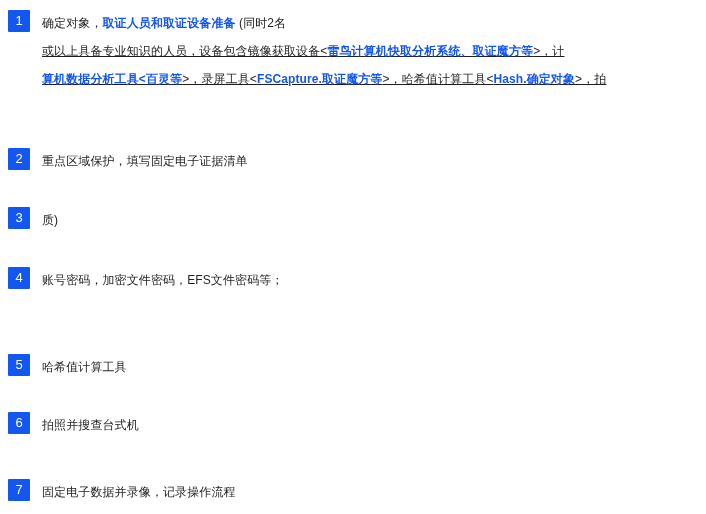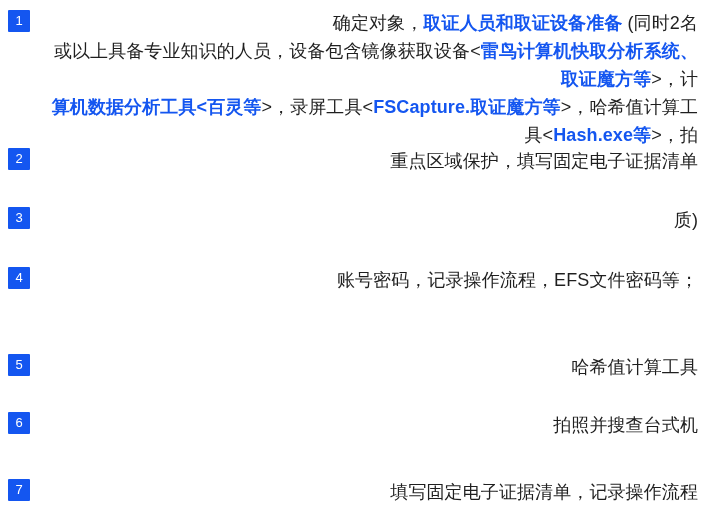--- a/index.html
+++ b/index.html
@@ -36,31 +36,31 @@
     font-size: 13px;
     line-height: 22px;
     text-align: center;
     font-family: "Liberation Sans", "DejaVu Sans", sans-serif;
     border-radius: 1px;
     margin-right: 12px;
     user-select: none;
   }
   .body-text {
     flex: 1 1 auto;
-    font-size: 18px;
+    font-size: 12px;
     line-height: 27px;
     color: #1f1f1f;
     letter-spacing: 0.1px;
-    text-align: right;
   }
   .body-text p {
     margin: 0;
   }
   .body-text p.dense {
     line-height: 28px;
+    text-decoration: underline;
   }
   .accent {
     color: #1456f0;
     font-weight: bold;
   }
   
   .s1 { top: 10px; }
   .s2 { top: 148px; }
   .s3 { top: 207px; }
   .s4 { top: 267px; }
@@ -71,59 +71,59 @@
 </head>
 <body>
 
 <div class="page">
 
   <div class="step s1">
     <div class="badge">1</div>
     <div class="body-text">
       <p><span>确定对象，</span><span class="accent">取证人员和取证设备准备</span><span> (同时2名</span></p>
       <p class="dense"><span>或以上具备专业知识的人员，设备包含镜像获取设备&lt;</span><span class="accent">雷鸟计算机快取分析系统、取证魔方等</span><span>&gt;，计</span></p>
-      <p class="dense"><span class="accent">算机数据分析工具&lt;</span><span class="accent">百灵等</span><span>&gt;，录屏工具&lt;</span><span class="accent">FSCapture.取证魔方等</span><span>&gt;，哈希值计算工具&lt;</span><span class="accent">Hash.exe等</span><span>&gt;，拍</span></p>
+      <p class="dense"><span class="accent">算机数据分析工具&lt;</span><span class="accent">百灵等</span><span>&gt;，录屏工具&lt;</span><span class="accent">FSCapture.取证魔方等</span><span>&gt;，哈希值计算工具&lt;</span><span class="accent">Hash.确定对象</span><span>&gt;，拍</span></p>
     </div>
   </div>
 
   <div class="step s2">
     <div class="badge">2</div>
     <div class="body-text">
       <p><span>重点区域保护，填写固定电子证据清单</span></p>
     </div>
   </div>
 
   <div class="step s3">
     <div class="badge">3</div>
     <div class="body-text">
       <p><span>质)</span></p>
     </div>
   </div>
 
   <div class="step s4">
     <div class="badge">4</div>
     <div class="body-text">
-      <p><span>账号密码，记录操作流程，EFS文件密码等；</span></p>
+      <p><span>账号密码，加密文件密码，EFS文件密码等；</span></p>
     </div>
   </div>
 
   <div class="step s5">
     <div class="badge">5</div>
     <div class="body-text">
       <p><span>哈希值计算工具</span></p>
     </div>
   </div>
 
   <div class="step s6">
     <div class="badge">6</div>
     <div class="body-text">
       <p><span>拍照并搜查台式机</span></p>
     </div>
   </div>
 
   <div class="step s7">
     <div class="badge">7</div>
     <div class="body-text">
-      <p><span>填写固定电子证据清单，记录操作流程</span></p>
+      <p><span>固定电子数据并录像，记录操作流程</span></p>
     </div>
   </div>
 
 </div>
 
 </body></html>

